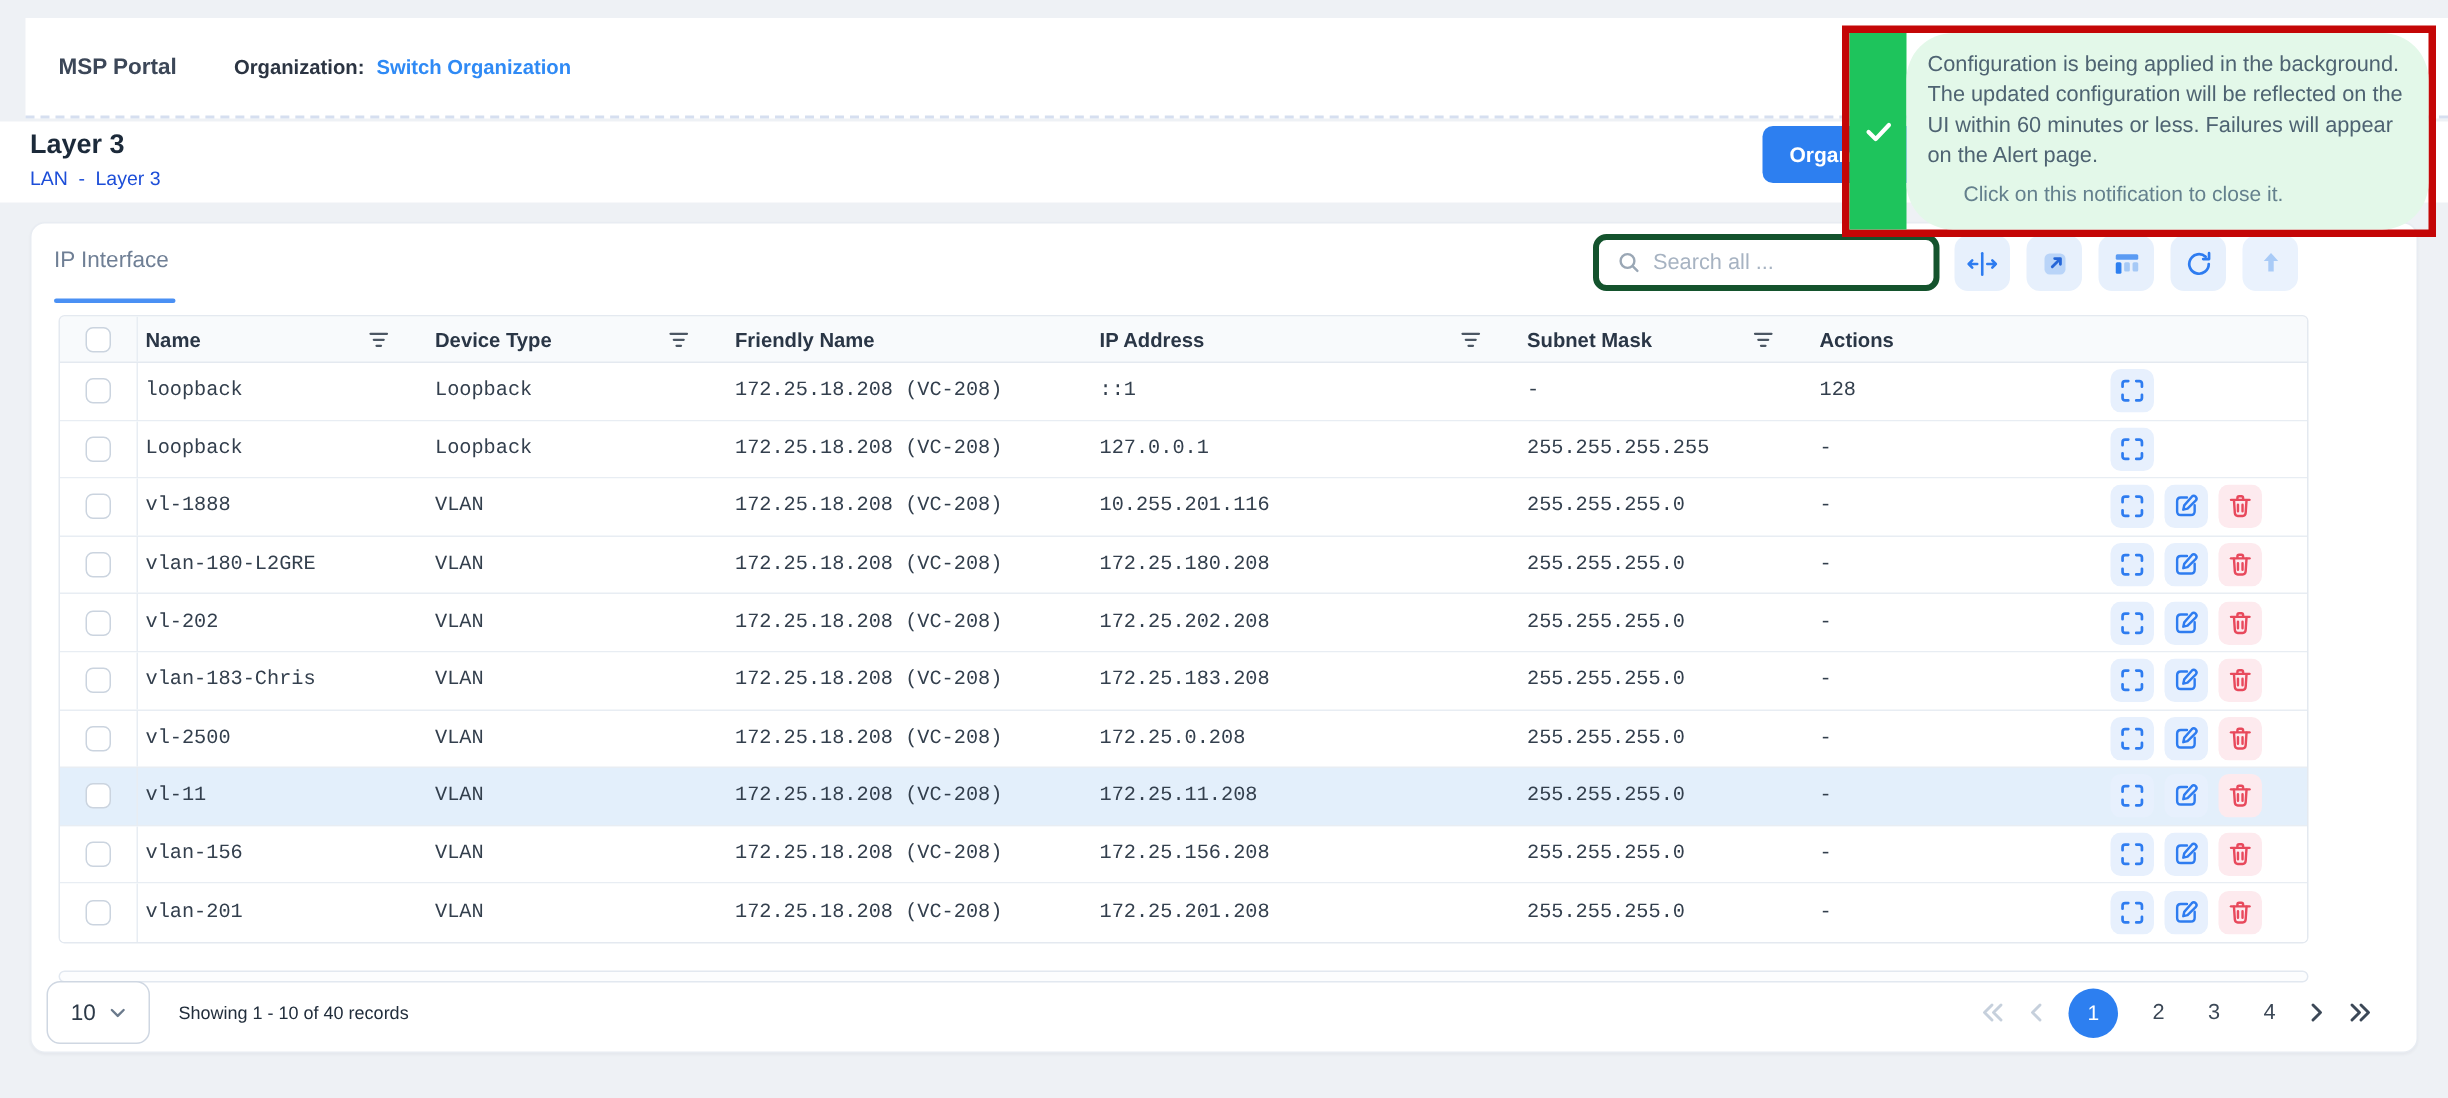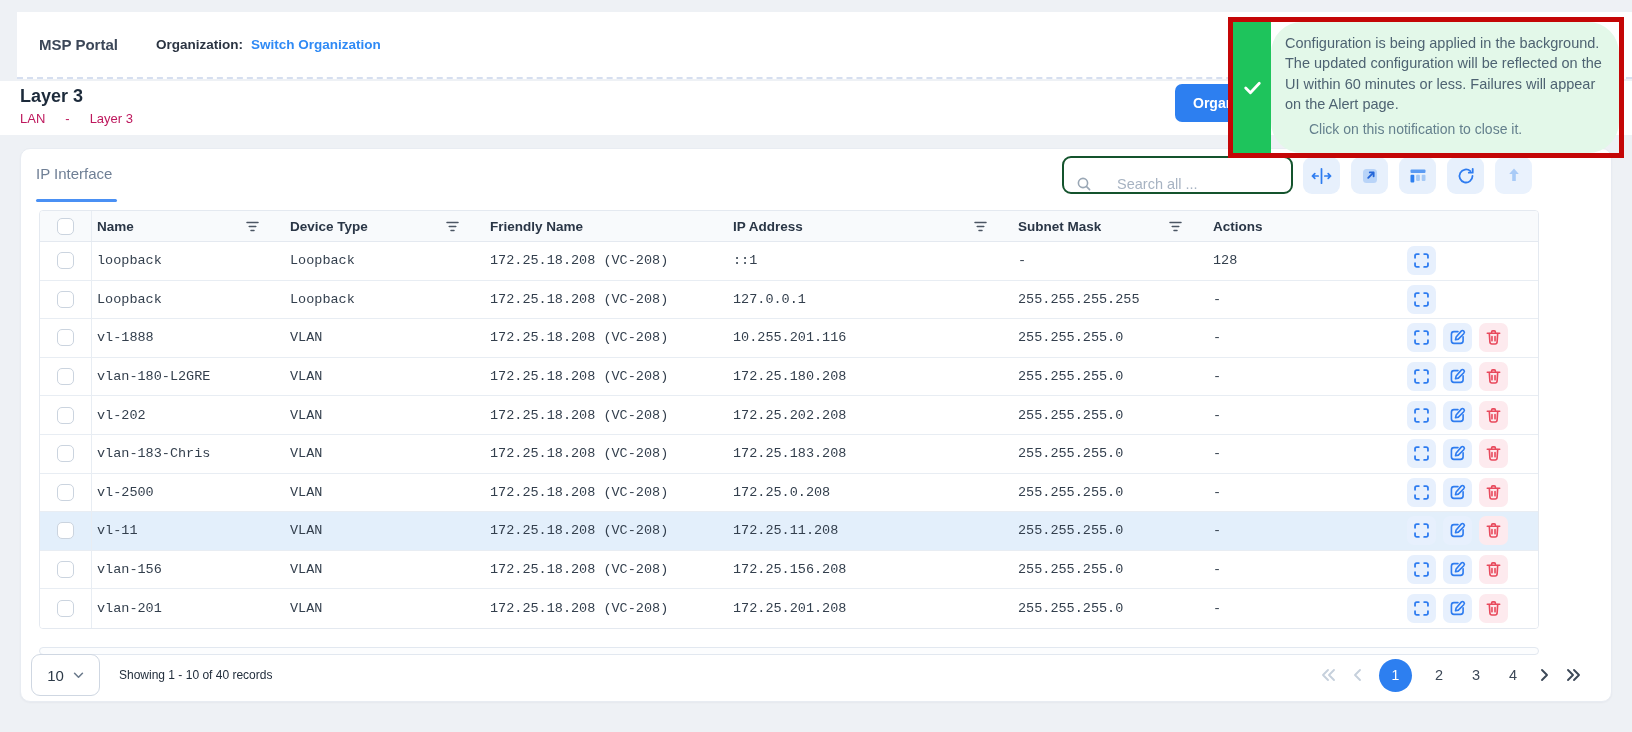--- a/index.html
+++ b/index.html
@@ -22,40 +22,40 @@
   .portal { font-size:15px; font-weight:700; color:#3c4758; }
   .org-label { font-size:13.5px; font-weight:700; color:#2b3442; margin-left:38px; }
   .org-link { font-size:13.5px; font-weight:700; color:#2f8af5; margin-left:8px; cursor:pointer; }
 
   
   .titlebar {
     position:absolute; left:0; right:0; top:81px; height:54px;
     background:#fff; padding:5px 18px 0 20px;
   }
   .page-title { font-size:18px; font-weight:700; color:#1c2a3a; }
-  .breadcrumb { margin-top:4px; font-size:13px; color:#be185d; display:flex; gap:20px; align-items:center; }
+  .breadcrumb { margin-top:4px; font-size:13px; color:#1d4ed8; display:flex; gap:7px; align-items:center; }
   .org-button {
     position:absolute; left:1175px; top:84px; width:210px; height:38px;
     background:#2d7ff0; border-radius:7px; color:#fff; font-size:14px; font-weight:700;
     display:flex; align-items:center; padding-left:18px; z-index:1;
   }
 
   
   .card {
     position:absolute; left:20px; right:20px; top:148px; height:554px;
     background:#fff; border:1px solid #e8ecf2; border-radius:10px;
     box-shadow:0 1px 2px rgba(16,24,40,.04);
   }
   .tab { position:absolute; left:15px; top:16px; font-size:15px; color:#6f7f95; }
   .tab-underline { position:absolute; left:15px; top:50px; width:81px; height:3px; background:#4a90f4; border-radius:2px; }
 
   .search {
     position:absolute; left:1041px; top:7px; width:231px; height:38px;
-    border:2px solid #14532d; border-radius:9px; background:#fff;
-    display:flex; align-items:flex-end; gap:25px; padding:0 12px;
+    border:4px solid #14532d; border-radius:9px; background:#fff;
+    display:flex; align-items:center; gap:8px; padding:0 12px;
   }
   .search input { border:none; outline:none; width:100%; font-size:14.5px; color:#44505e; font-family:inherit; background:transparent; }
   .search input::placeholder { color:#a7b3c2; }
 
   .tools { position:absolute; left:1282px; top:8px; display:flex; gap:11px; }
   .tool { width:37px; height:37px; border-radius:9px; background:#e7f0fc; display:flex; align-items:center; justify-content:center; }
   .tool.upload { background:#eaf2fd; }
 
   
   .table { position:absolute; left:18px; top:61px; width:1500px; border:1px solid #e4e9f0; border-radius:4px; overflow:hidden; }

